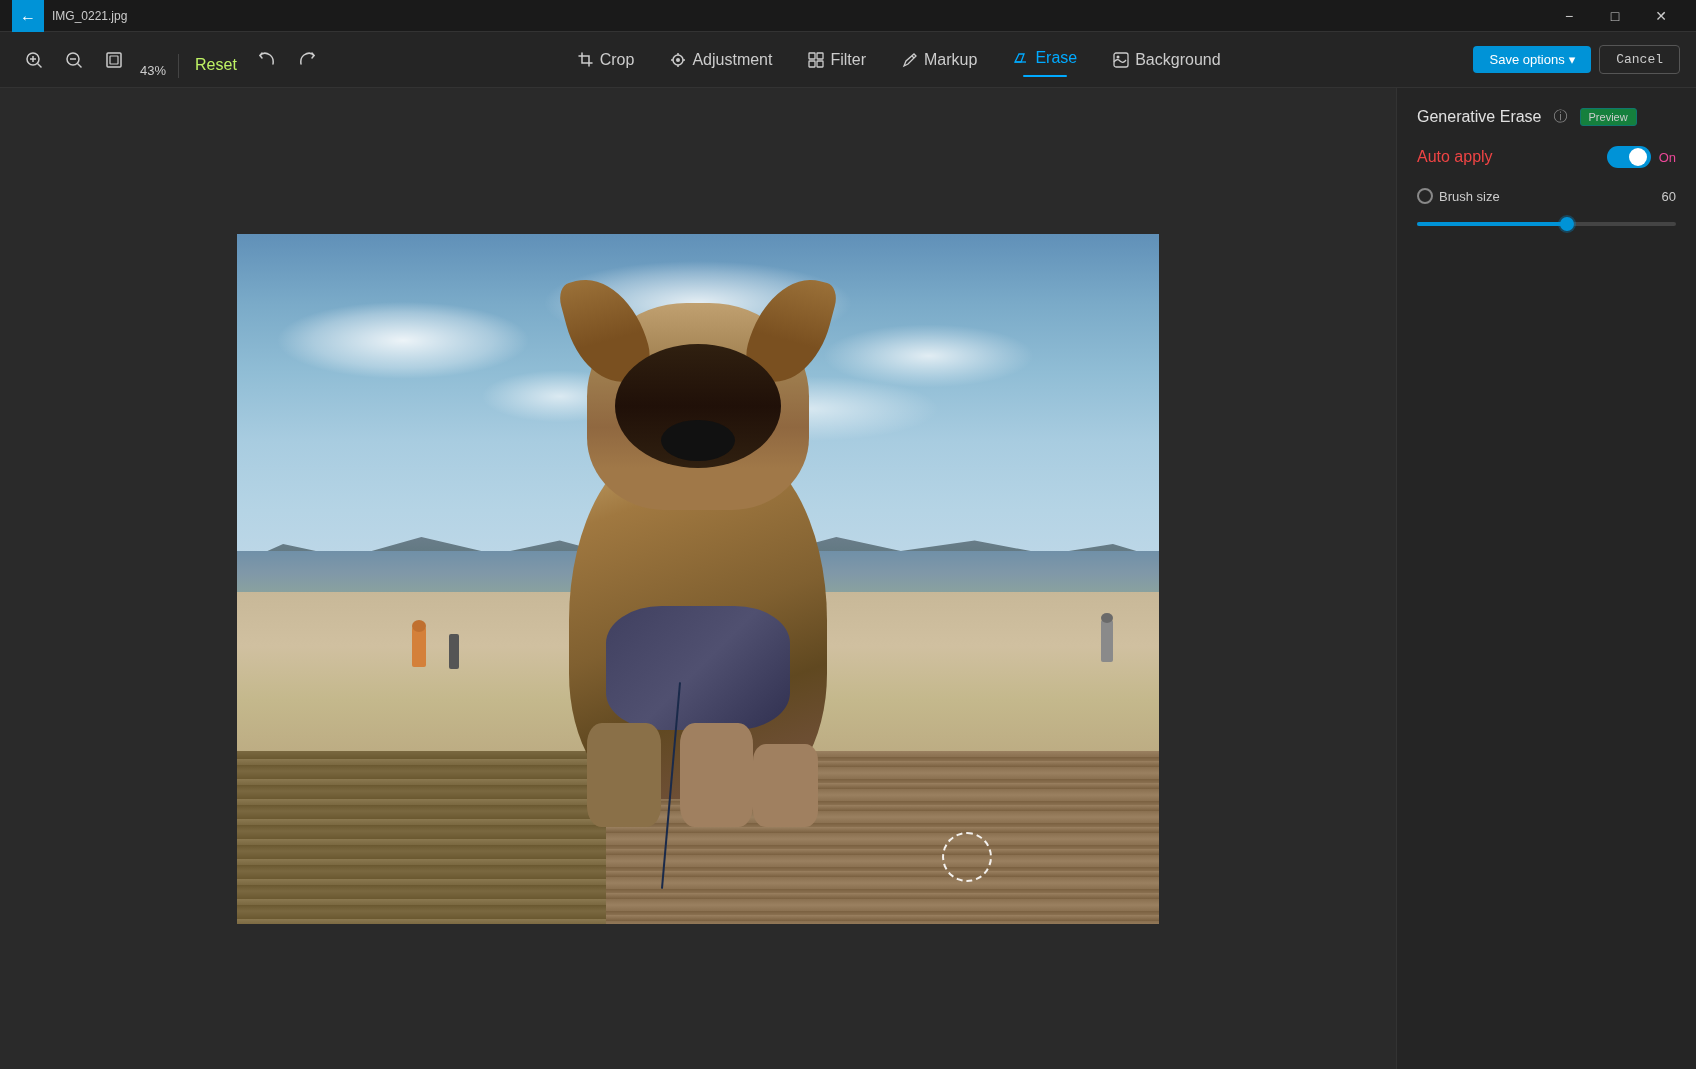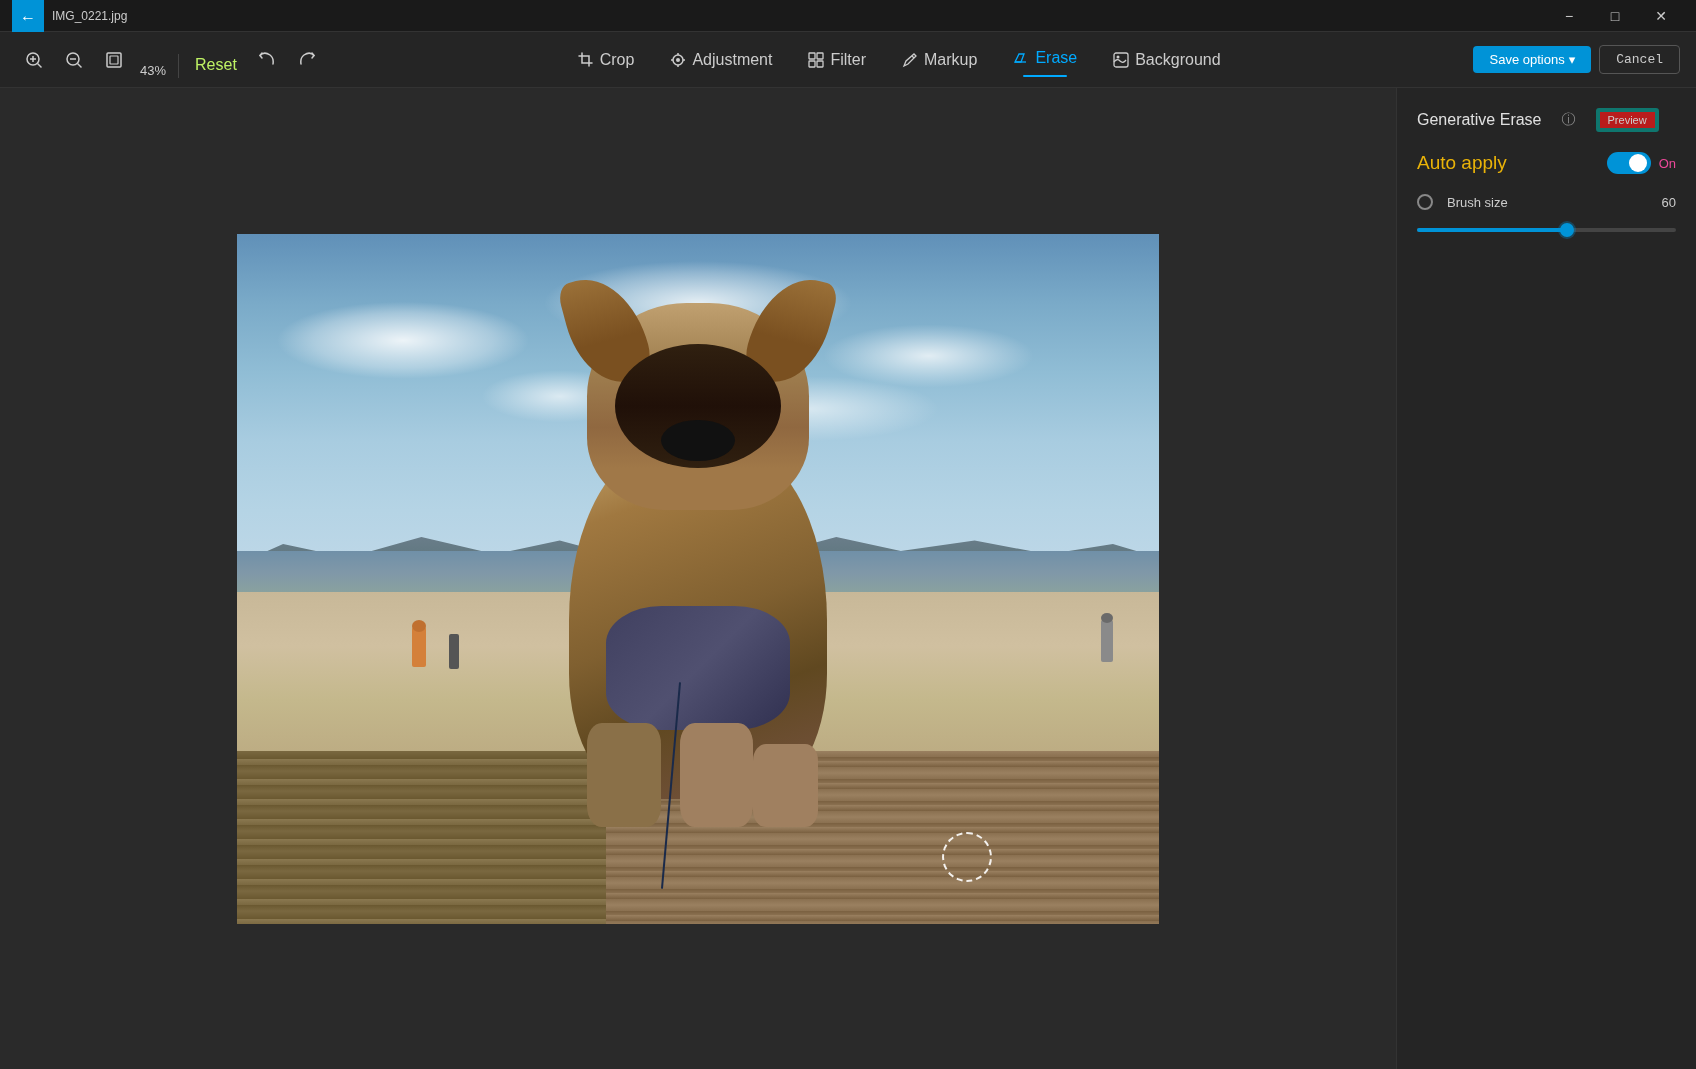--- a/index.html
+++ b/index.html
@@ -229,51 +229,51 @@
     .right-panel {
       width: 300px;
       background: #252525;
       border-left: 1px solid #333;
       padding: 20px;
     }
 
     .panel-header {
       display: flex;
       align-items: center;
-      gap: 20px;
+      gap: 12px;
       margin-bottom: 20px;
     }
     .panel-title {
       font-size: 16px;
       font-weight: 500;
       color: #e0e0e0;
     }
     .panel-info-icon {
       color: #888;
       font-size: 14px;
       cursor: pointer;
     }
     .preview-badge {
-      background: #b91c1c;
-      border: 4px solid #0f766e;
+      background: #15803d;
+      border: 1px solid #0f766e;
       color: #ccc;
       padding: 2px 8px;
       border-radius: 3px;
       font-size: 11px;
     }
 
     .panel-row {
       display: flex;
       align-items: center;
       justify-content: space-between;
       margin-bottom: 20px;
     }
     .panel-label {
-      color: #eab308;
-      font-size: 19px;
+      color: #ef4444;
+      font-size: 16px;
       text-align: center;
     }
 
     
     .toggle-container {
       display: flex;
       align-items: center;
       gap: 8px;
     }
     .toggle {
@@ -315,21 +315,21 @@
     }
     .brush-label-row {
       display: flex;
       align-items: center;
       justify-content: space-between;
       margin-bottom: 10px;
     }
     .brush-label {
       display: flex;
       align-items: center;
-      gap: 14px;
+      gap: 6px;
       color: #ccc;
       font-size: 13px;
     }
     .brush-icon {
       width: 16px;
       height: 16px;
       border: 2px solid #888;
       border-radius: 50%;
     }
     .brush-value {

